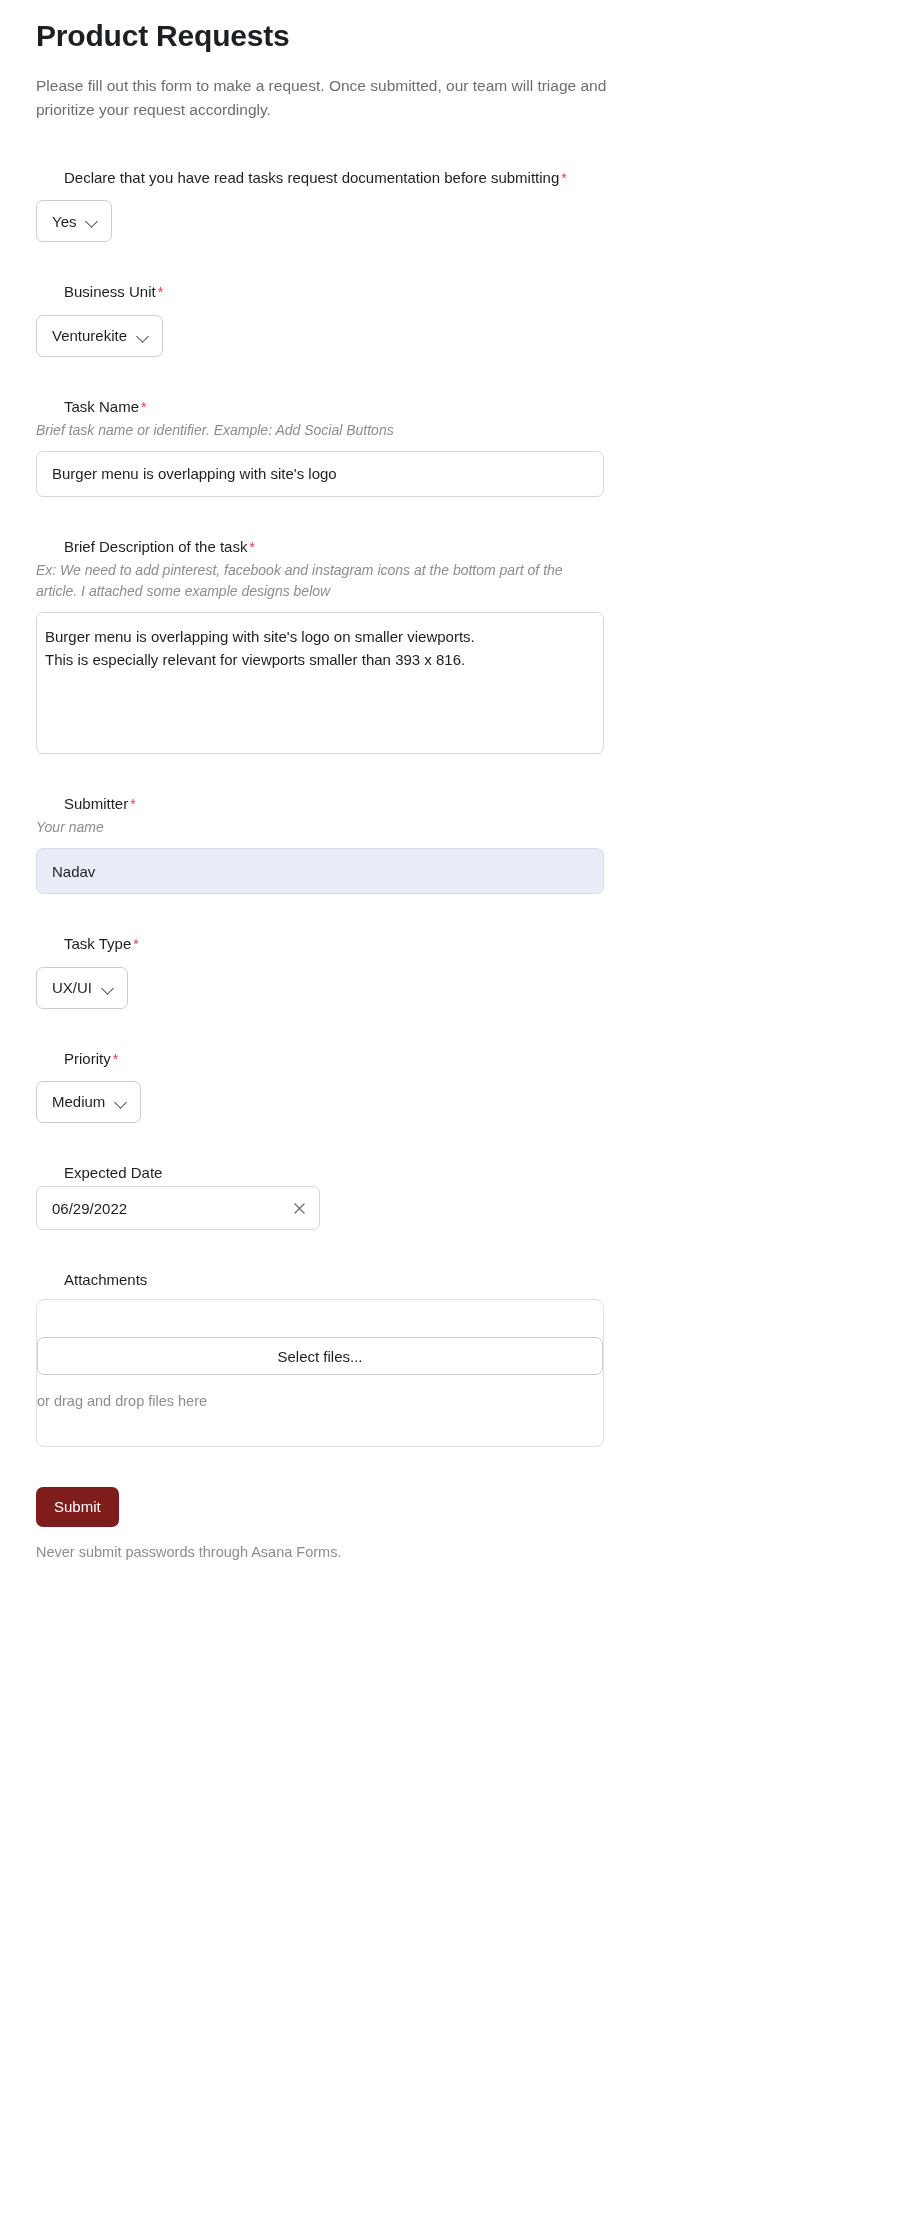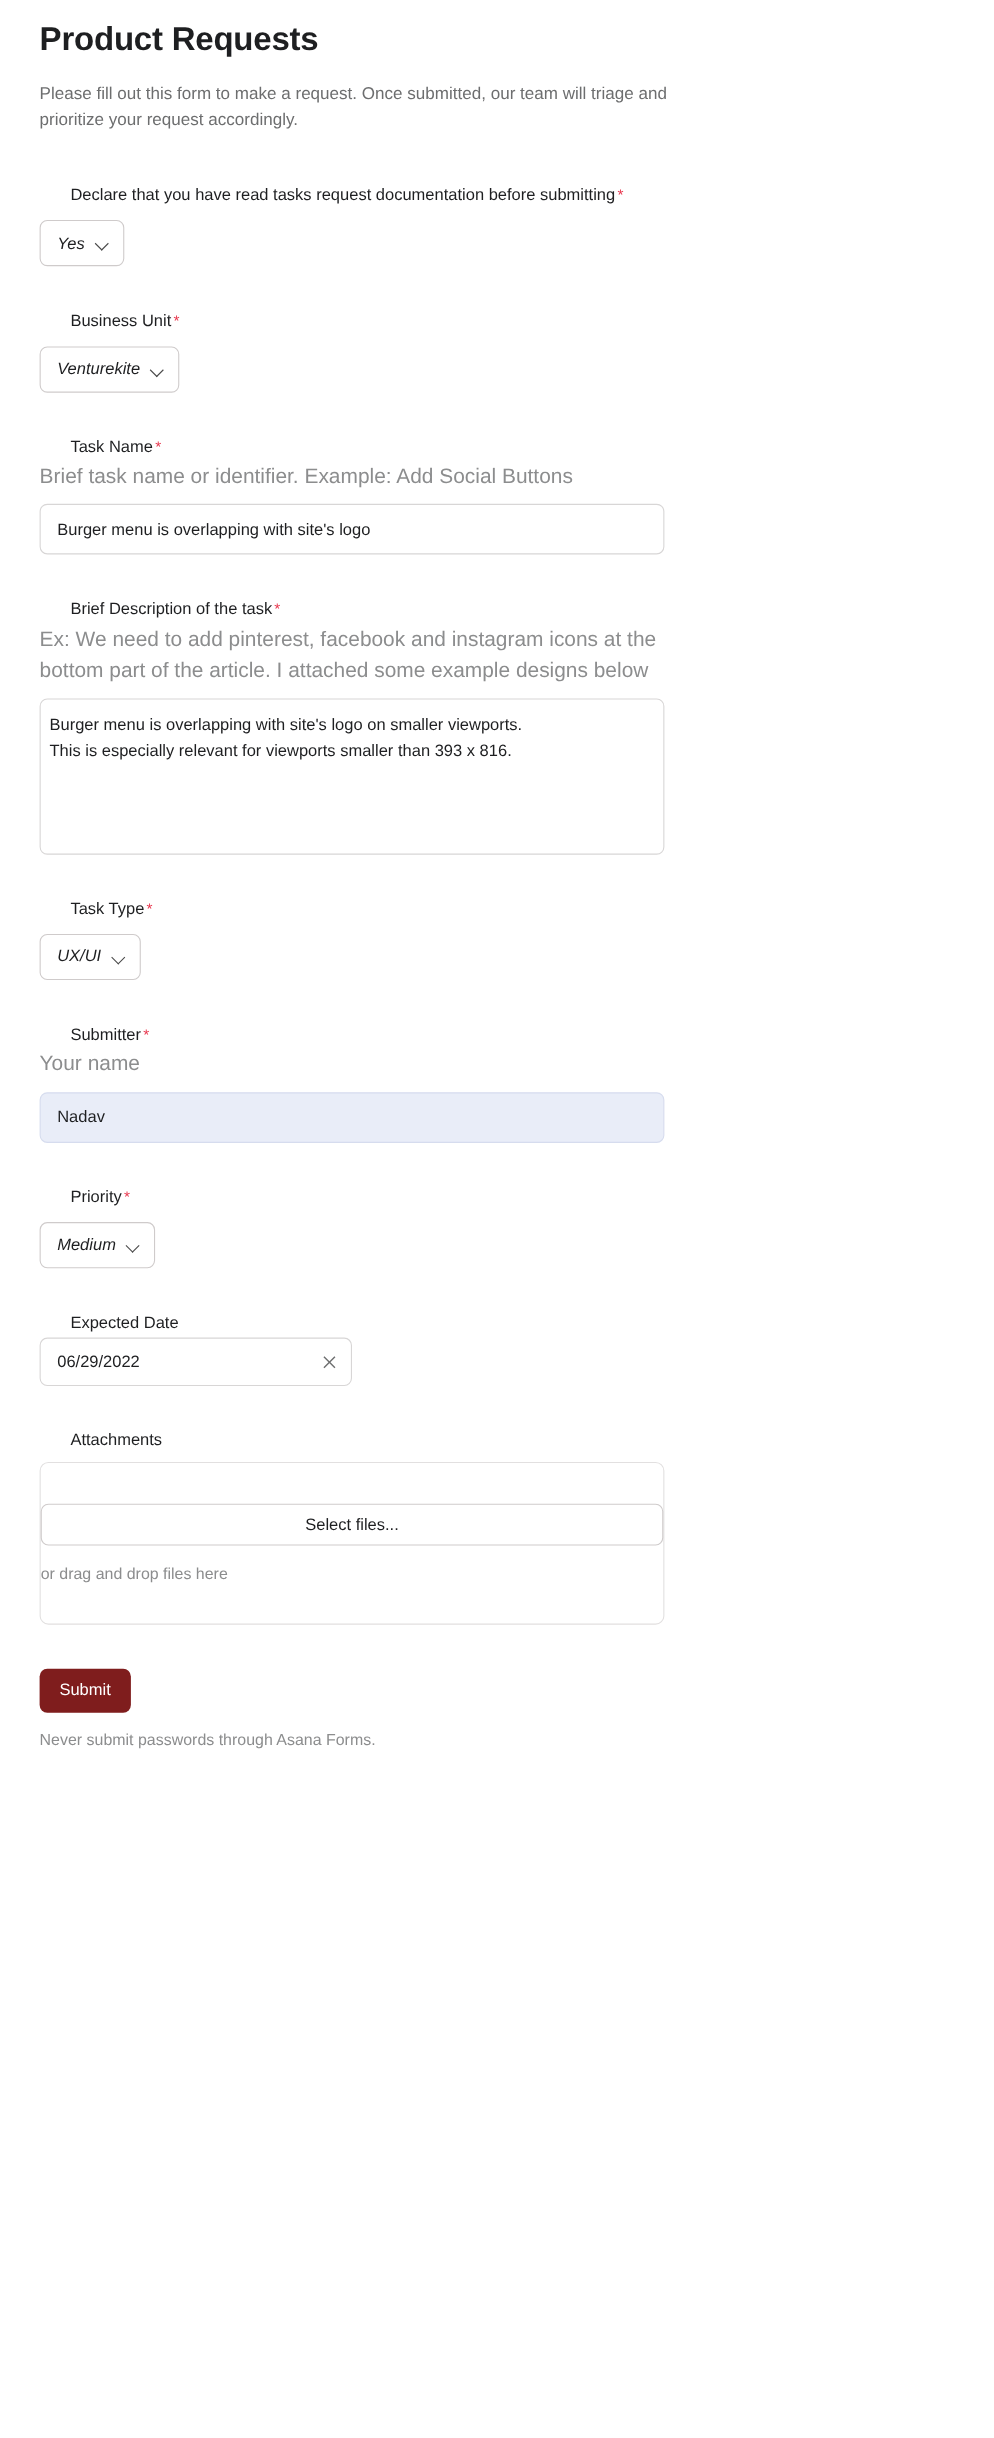--- a/index.html
+++ b/index.html
@@ -50,25 +50,26 @@
     display: block;
     margin-left: 28px;
   }
   .req {
     color: #e8384f;
     font-size: 14px;
     margin-left: 2px;
     vertical-align: baseline;
   }
   .field-help {
-    font-size: 19px;
+    font-size: 14px;
     color: #8c8d8e;
     line-height: 1.5;
     margin: 1px 0 10px 0;
     max-width: 570px;
+    font-style: italic;
   }
   .field-label + .input-row,
   .field-label + .text-input,
   .field-label + .text-area,
   .field-label + .dropdown,
   .field-label + .dropzone {
     margin-top: 9px;
   }
 
   
@@ -78,21 +79,20 @@
     gap: 10px;
     height: 42px;
     padding: 0 13px 0 15px;
     border: 1px solid #cfcbcb;
     border-radius: 7px;
     background: #ffffff;
     font-size: 15px;
     color: #1e1f21;
     cursor: pointer;
     user-select: none;
-    font-style: italic;
   }
   .dropdown .chev {
     display: inline-block;
     width: 12px;
     height: 12px;
     position: relative;
     flex: none;
   }
   .dropdown .chev::before {
     content: "";
@@ -267,31 +267,31 @@
   </div>
 
   <div class="field">
     <span class="field-label"><span>Brief Description of the task</span><span class="req">*</span></span>
     <div class="field-help">Ex: We need to add pinterest, facebook and instagram icons at the bottom part of the article. I attached some example designs below</div>
     <textarea class="text-area" style="">Burger menu is overlapping with site's logo on smaller viewports.
 This is especially relevant for viewports smaller than 393 x 816.</textarea>
   </div>
 
   <div class="field">
+    <span class="field-label"><span>Submitter</span><span class="req">*</span></span>
+    <div class="field-help">Your name</div>
+    <input class="text-input focused" type="text" value="Nadav" style="">
+  </div>
+
+  <div class="field">
     <span class="field-label"><span>Task Type</span><span class="req">*</span></span>
     <div class="dropdown">
       <span>UX/UI</span>
       <span class="chev"></span>
     </div>
-  </div>
-
-  <div class="field">
-    <span class="field-label"><span>Submitter</span><span class="req">*</span></span>
-    <div class="field-help">Your name</div>
-    <input class="text-input focused" type="text" value="Nadav" style="">
   </div>
 
   <div class="field">
     <span class="field-label"><span>Priority</span><span class="req">*</span></span>
     <div class="dropdown">
       <span>Medium</span>
       <span class="chev"></span>
     </div>
   </div>
 

